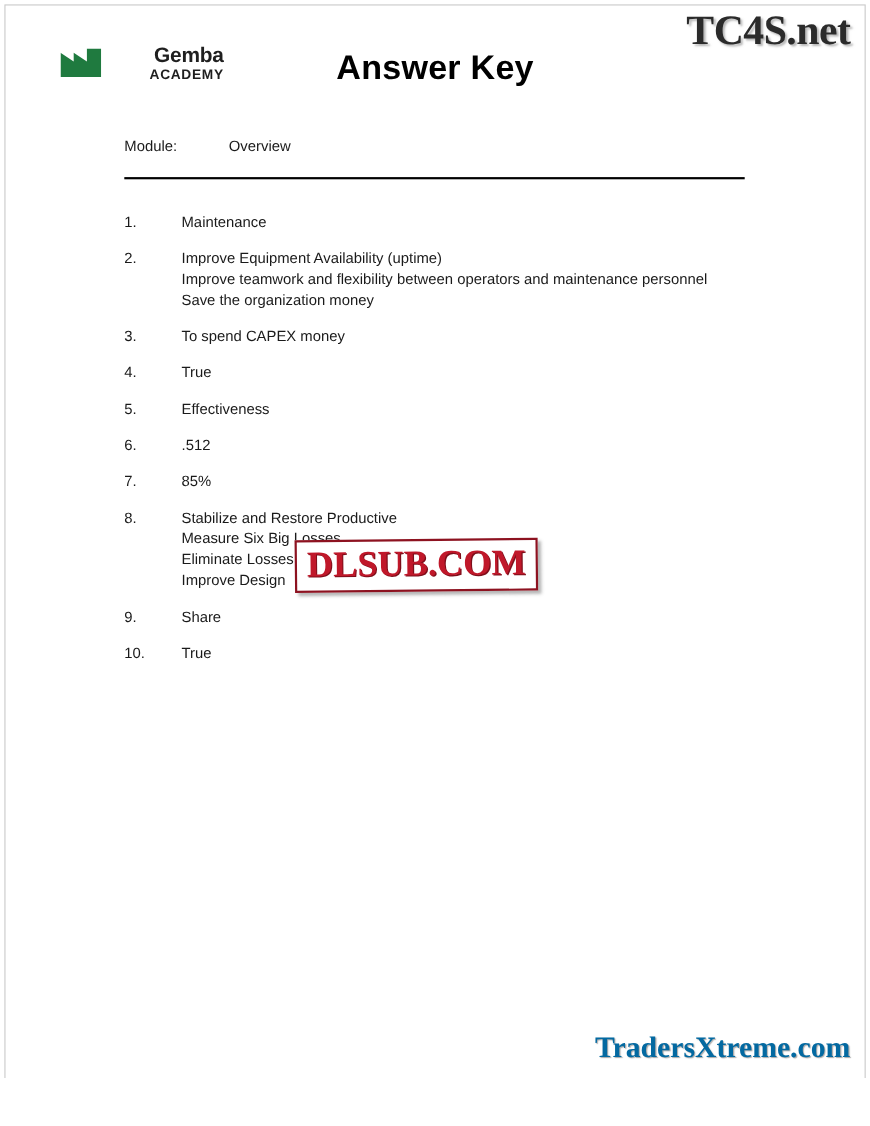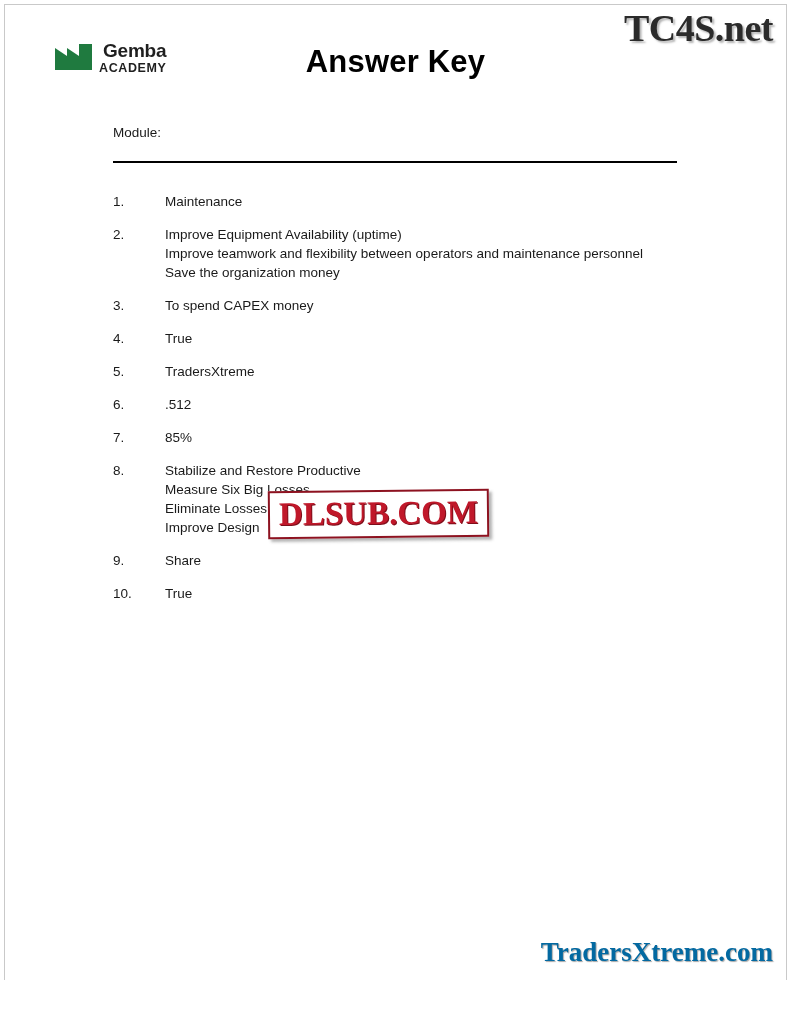--- a/index.html
+++ b/index.html
@@ -73,20 +73,21 @@
     letter-spacing: -0.2px;
     text-align: right;
   }
   .logo-academy {
     font-family: "Liberation Sans", sans-serif;
     font-weight: bold;
     font-size: 12.5px;
     color: #1f1f1f;
     letter-spacing: 0.6px;
     margin-top: 2px;
+    margin-left: 37px;
   }
 
   
   .doc-title {
     position: absolute;
     left: 0;
     top: 44px;
     width: 791px;
     text-align: center;
     font-family: "Liberation Sans", sans-serif;
@@ -202,20 +203,21 @@
       <div class="logo-gemba">Gemba</div>
       <div class="logo-academy">ACADEMY</div>
     </div>
   </div>
 
   <div class="doc-title">Answer Key</div>
 
   <div class="meta">
     <div class="meta-row">
       <div class="meta-label">Module:</div>
+      <div class="meta-value">Overview</div>
     </div>
   </div>
   <div class="meta-rule"></div>
 
   <div class="answers" id="answers">
       <div class="answer-item">
         <div class="answer-num">1.</div>
         <div class="answer-lines">
           <div class="answer-line">Maintenance</div>
         </div>
@@ -236,21 +238,21 @@
       </div>
       <div class="answer-item">
         <div class="answer-num">4.</div>
         <div class="answer-lines">
           <div class="answer-line">True</div>
         </div>
       </div>
       <div class="answer-item">
         <div class="answer-num">5.</div>
         <div class="answer-lines">
-          <div class="answer-line">TradersXtreme</div>
+          <div class="answer-line">Effectiveness</div>
         </div>
       </div>
       <div class="answer-item">
         <div class="answer-num">6.</div>
         <div class="answer-lines">
           <div class="answer-line">.512</div>
         </div>
       </div>
       <div class="answer-item">
         <div class="answer-num">7.</div>

